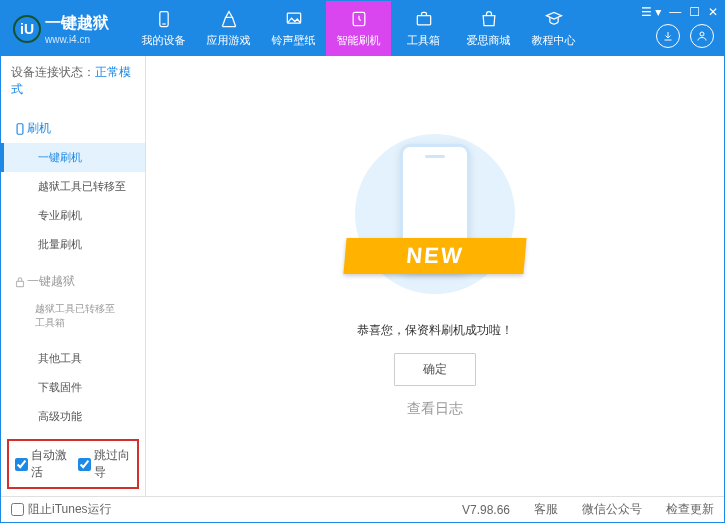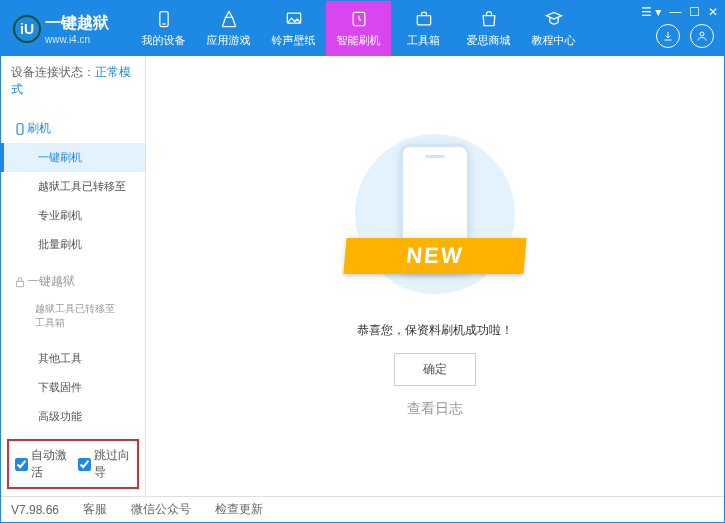--- a/index.html
+++ b/index.html
@@ -179,20 +179,24 @@
         <div class="phone"></div>
         <div class="ribbon">NEW</div>
       </div>
       <div class="msg">恭喜您，保资料刷机成功啦！</div>
       <button class="btn">确定</button>
       <div class="link">查看日志</div>
     </div>
   </div>
 
   <div class="footer">
+    <label class="footer-left">
+        <input type="checkbox" style="">
+        <span>阻止iTunes运行</span>
+      </label>
     <div class="footer-right">
       <span>V7.98.66</span>
       <span>客服</span>
       <span>微信公众号</span>
       <span>检查更新</span>
     </div>
   </div>
 </div>
 
 </body></html>

